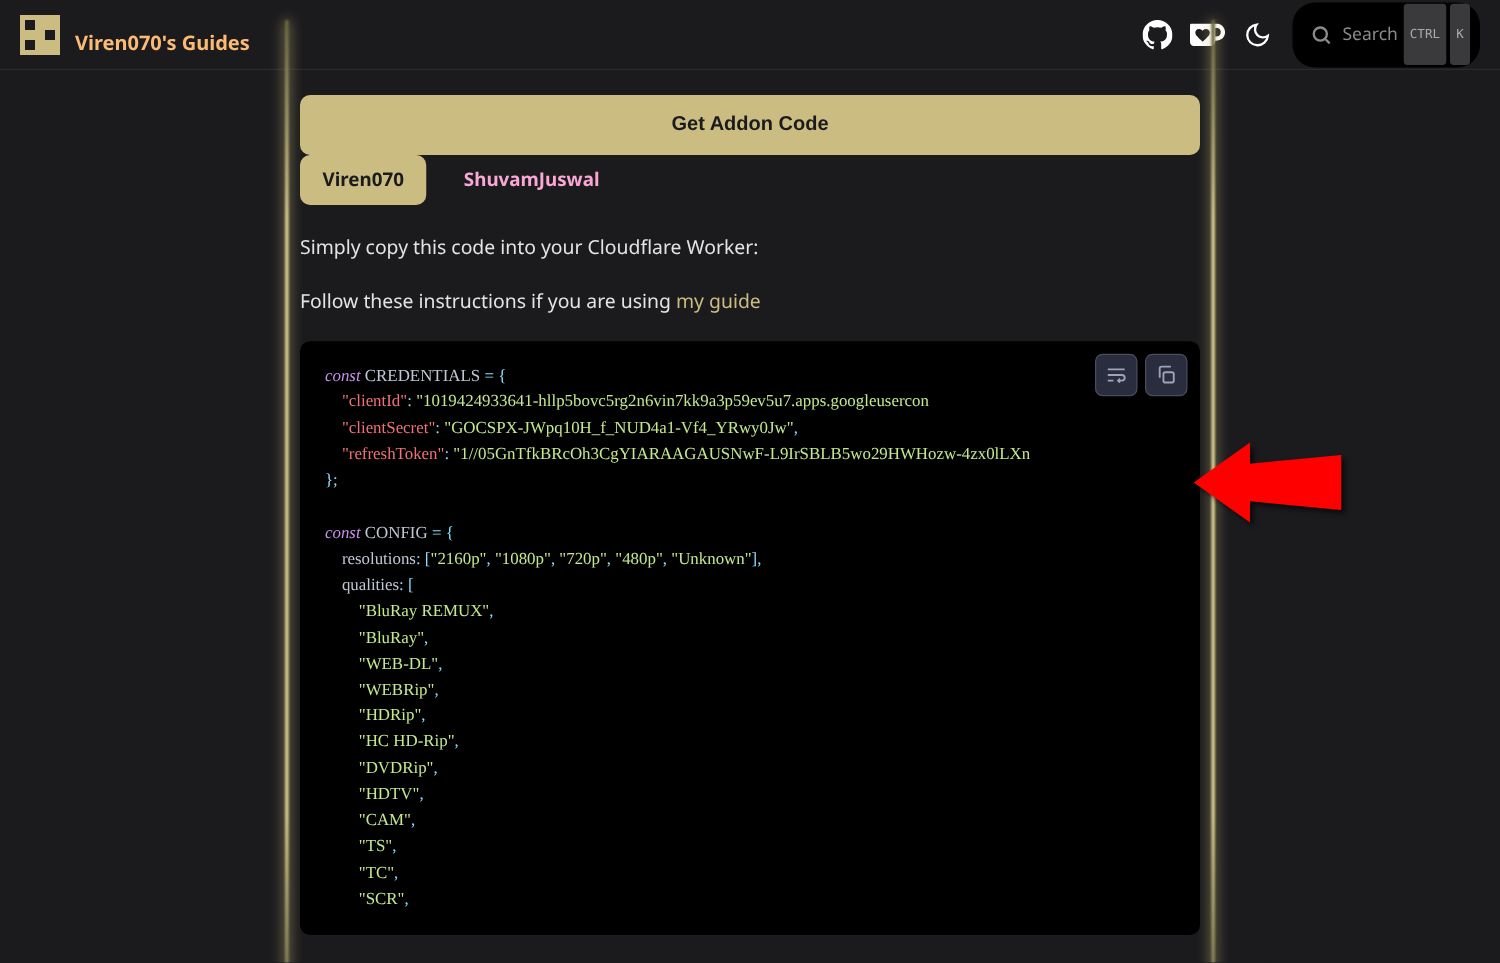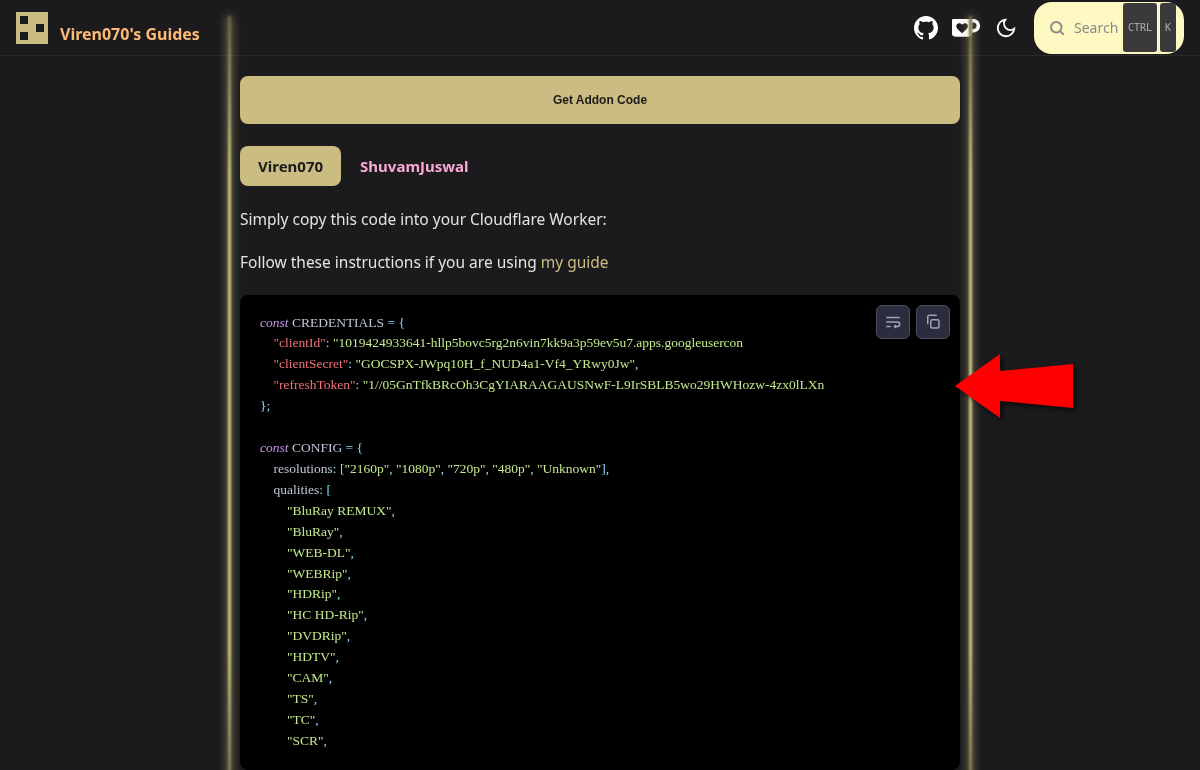--- a/index.html
+++ b/index.html
@@ -8,35 +8,35 @@
 
 .header { height:56px; background:#1b1b1d; border-bottom:1px solid #2a2a2c; display:flex; align-items:center; padding:0 16px; }
 .logo { width:32px; height:32px; background:#cbbd81; position:relative; margin-right:12px; }
 .logo::before { content:""; position:absolute; inset:4px; background:
   linear-gradient(#1b1b1d,#1b1b1d) 0 0/8px 8px no-repeat,
   linear-gradient(#1b1b1d,#1b1b1d) 16px 8px/8px 8px no-repeat,
   linear-gradient(#1b1b1d,#1b1b1d) 0 16px/8px 8px no-repeat; }
 .site-title { font-weight:700; font-size:16px; color:#fdba74;margin-top:13px; }
 .spacer { flex:1; }
 .hicon { width:28px; height:28px; display:flex; align-items:center; justify-content:center; margin:0 6px; cursor:pointer; color:#fff; }
-.search-box { background:#fef9c3; border-radius:18px; height:52px; display:flex; align-items:center; padding:0 8px 0 14px; margin-left:8px; min-width:150px; }
+.search-box { background:#000000; border-radius:18px; height:52px; display:flex; align-items:center; padding:0 8px 0 14px; margin-left:8px; min-width:150px; }
 .search-box svg { margin-right:8px; }
 .search-ph { color:#8a8a8a; font-size:14px; flex:1; }
 .kbd { background:#3a3a3d; color:#aaa; font-size:10px; padding:19px 5px; border-radius:3px; margin-left:3px; font-family:monospace; }
 
 
 .wrap { display:flex; justify-content:center; height:calc(770px - 56px); }
 .card { width:720px; position:relative; padding:20px 0 0; }
 .glow-l, .glow-r { position:absolute; top:-40px; bottom:-40px; width:3px; background:linear-gradient(#6a6640, #d4ca8c 20%, #d4ca8c 80%, #6a6640); filter:blur(1px); box-shadow:0 0 10px #cbbd81; }
 .glow-l { left:-12px; }
 .glow-r { right:-12px; }
 
-.btn-primary { width:100%; background:#cbbd81; color:#1b1b1d; font-weight:700; font-size:12px; border:none; border-radius:8px; height:48px; cursor:pointer; margin-bottom:22px; }
+.btn-primary { width:100%; background:#cbbd81; color:#1b1b1d; font-weight:700; font-size:16px; border:none; border-radius:8px; height:48px; cursor:pointer; }
 
-.tabs { display:flex; gap:1px; margin-bottom:22px; }
+.tabs { display:flex; gap:12px; margin-bottom:22px; }
 .tab { padding:10px 18px; font-weight:700; font-size:15px; color:#f9a8d4; cursor:pointer; border-radius:8px; }
 .tab.active { background:#cbbd81; color:#1b1b1d; }
 
 .para { font-size:15.5px; line-height:1.5; margin-bottom:20px; }
 .link { color:#cbbd81; }
 
 .codeblock { background:#000000; border-radius:8px; padding:18px 20px; position:relative; font-family:Liberation Serif, serif; font-size:13.5px; line-height:1.55; overflow:hidden; }
 .code-actions { position:absolute; top:10px; right:10px; display:flex; gap:6px; }
 .code-btn { width:34px; height:34px; border:1px solid #4a4d5e; background:#292d3e; border-radius:6px; display:flex; align-items:center; justify-content:center; cursor:pointer; color:#9da3b8; }
 .code-line { white-space:pre; color:#bfc7d5; }

